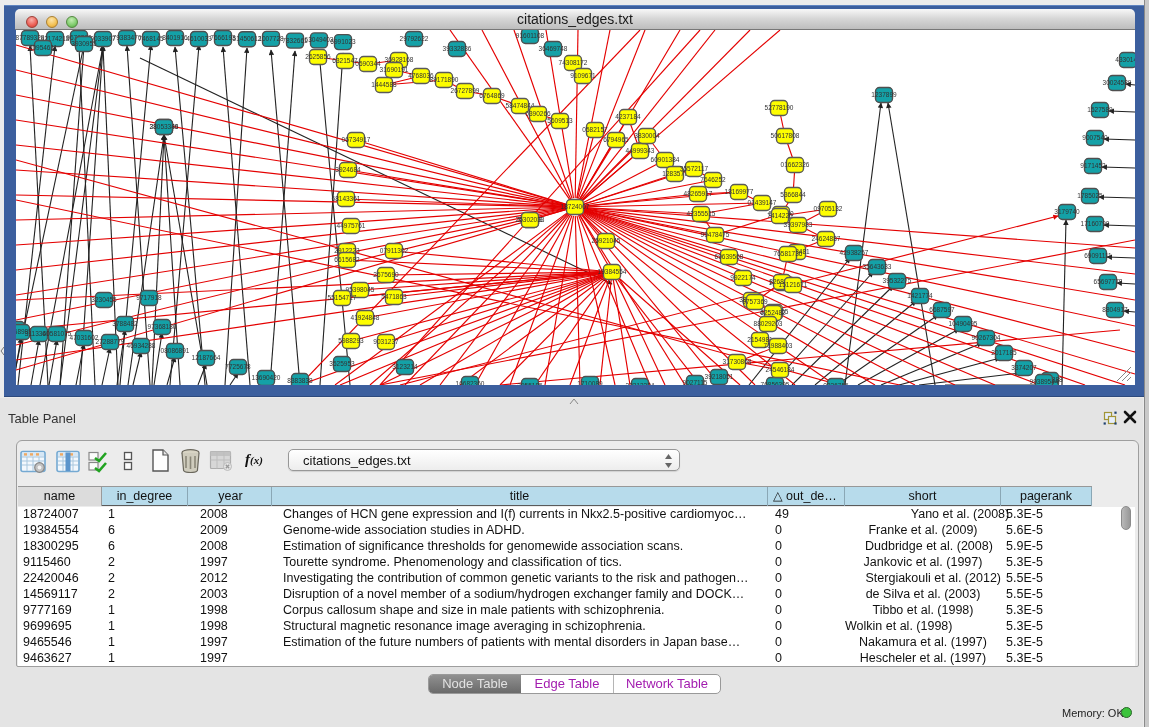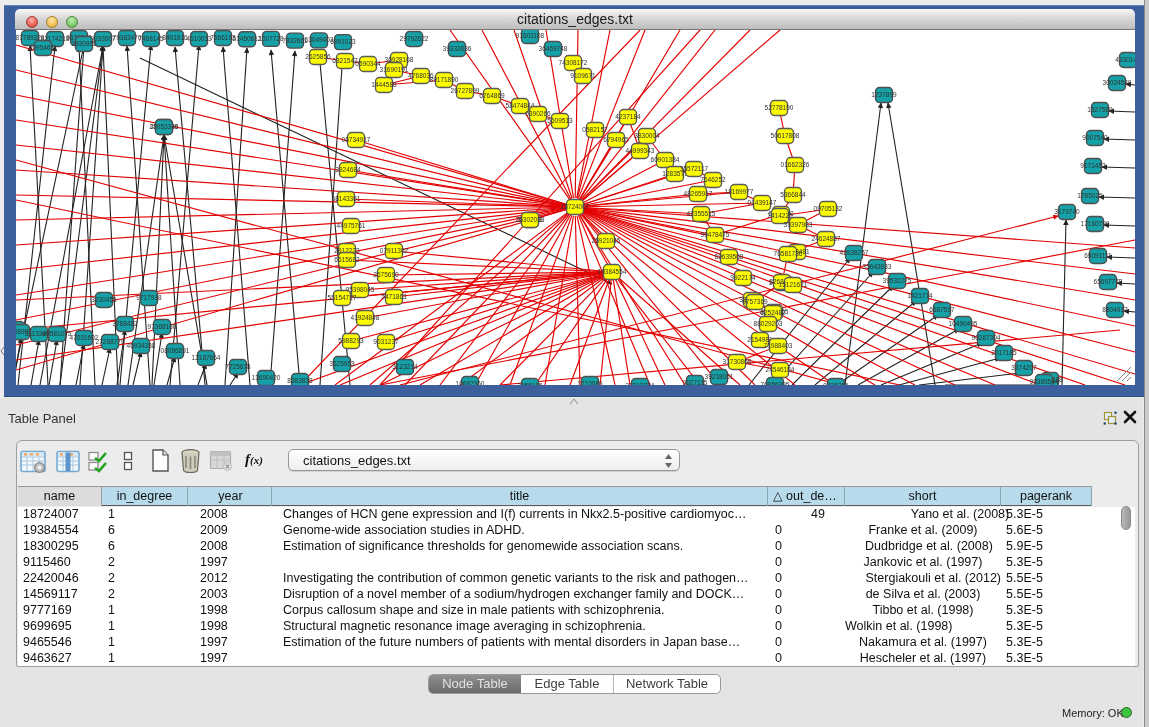--- a/index.html
+++ b/index.html
@@ -27,21 +27,21 @@
 .hc { position:absolute; top:0; height:19px; line-height:19px; text-align:center;
   font-size:12.5px; color:#111; border-right:1px solid #8aa7b5; }
 #tbody { left:18px; top:507px; width:1117px; height:159px; background:#fff; }
 .row { position:absolute; left:0; width:1117px; height:16px; font-size:12.5px; color:#111; }
 .row span { position:absolute; top:0; white-space:nowrap; }
 
 
 #tabs { left:428px; top:674px; width:293px; height:20px; background:#fff;
   border:1px solid #999; border-radius:5px; }
 .seg { position:absolute; top:0; height:18px; line-height:18px; text-align:center;
-  font-size:13px; color:#404040; }
+  font-size:13px; color:#a21caf; }
 #seg1 { left:0; width:92px; background:linear-gradient(#909090,#6a6a6a); color:#e2e2e2;
   border-radius:4px 0 0 4px; }
 #seg2 { left:92px; width:92px; }
 #seg3 { left:184px; width:107px; border-left:1px solid #b5b5b5; }
 
 #rightstrip { left:1144px; top:0; width:5px; height:727px; background:#c9c9c9;
   border-left:1px solid #8a8a8a; }
 #memory { left:1062px; top:707px; font-size:11px; color:#222; }
 #memdot { left:1121px; top:707px; width:11px; height:11px; border-radius:50%;
   background:#3cc43c; border:1px solid #2a662a; }
@@ -643,21 +643,21 @@
  <div class="hc" style="left:750px;width:77px;text-align:left;padding-left:5px">△ out_de…</div>
  <div class="hc" style="left:827px;width:156px">short</div>
  <div class="hc" style="left:983px;width:91px">pagerank</div>
 </div>
 <div id="tbody" class="abs"></div>
 <div class="row" style="top:506.5px">
 <span style="left:23px">18724007</span>
     <span style="left:108px">1</span>
 <span style="left:200px">2008</span>
     <span style="left:283px">Changes of HCN gene expression and I(f) currents in Nkx2.5-positive cardiomyoc…</span>
-<span style="left:811px">49</span>
+<span style="left:775px">49</span>
     <span style="left:882px;width:156px;text-align:center">Yano et al. (2008)</span>
 <span style="left:1006px">5.3E-5</span>
   </div>
 <div class="row" style="top:522.6px">
 <span style="left:23px">19384554</span>
     <span style="left:108px">6</span>
 <span style="left:200px">2009</span>
     <span style="left:283px">Genome-wide association studies in ADHD.</span>
 <span style="left:775px">0</span>
     <span style="left:845px;width:156px;text-align:center">Franke et al. (2009)</span>
@@ -669,20 +669,21 @@
 <span style="left:200px">2008</span>
     <span style="left:283px">Estimation of significance thresholds for genomewide association scans.</span>
 <span style="left:775px">0</span>
     <span style="left:865px;width:156px;">Dudbridge et al. (2008)</span>
 <span style="left:1006px">5.9E-5</span>
   </div>
 <div class="row" style="top:554.8px">
 <span style="left:23px">9115460</span>
     <span style="left:108px">2</span>
 <span style="left:200px">1997</span>
+    <span style="left:283px">Tourette syndrome. Phenomenology and classification of tics.</span>
 <span style="left:775px">0</span>
     <span style="left:845px;width:156px;text-align:center">Jankovic et al. (1997)</span>
 <span style="left:1006px">5.3E-5</span>
   </div>
 <div class="row" style="top:570.9px">
 <span style="left:23px">22420046</span>
     <span style="left:108px">2</span>
 <span style="left:200px">2012</span>
     <span style="left:283px">Investigating the contribution of common genetic variants to the risk and pathogen…</span>
 <span style="left:775px">0</span>

